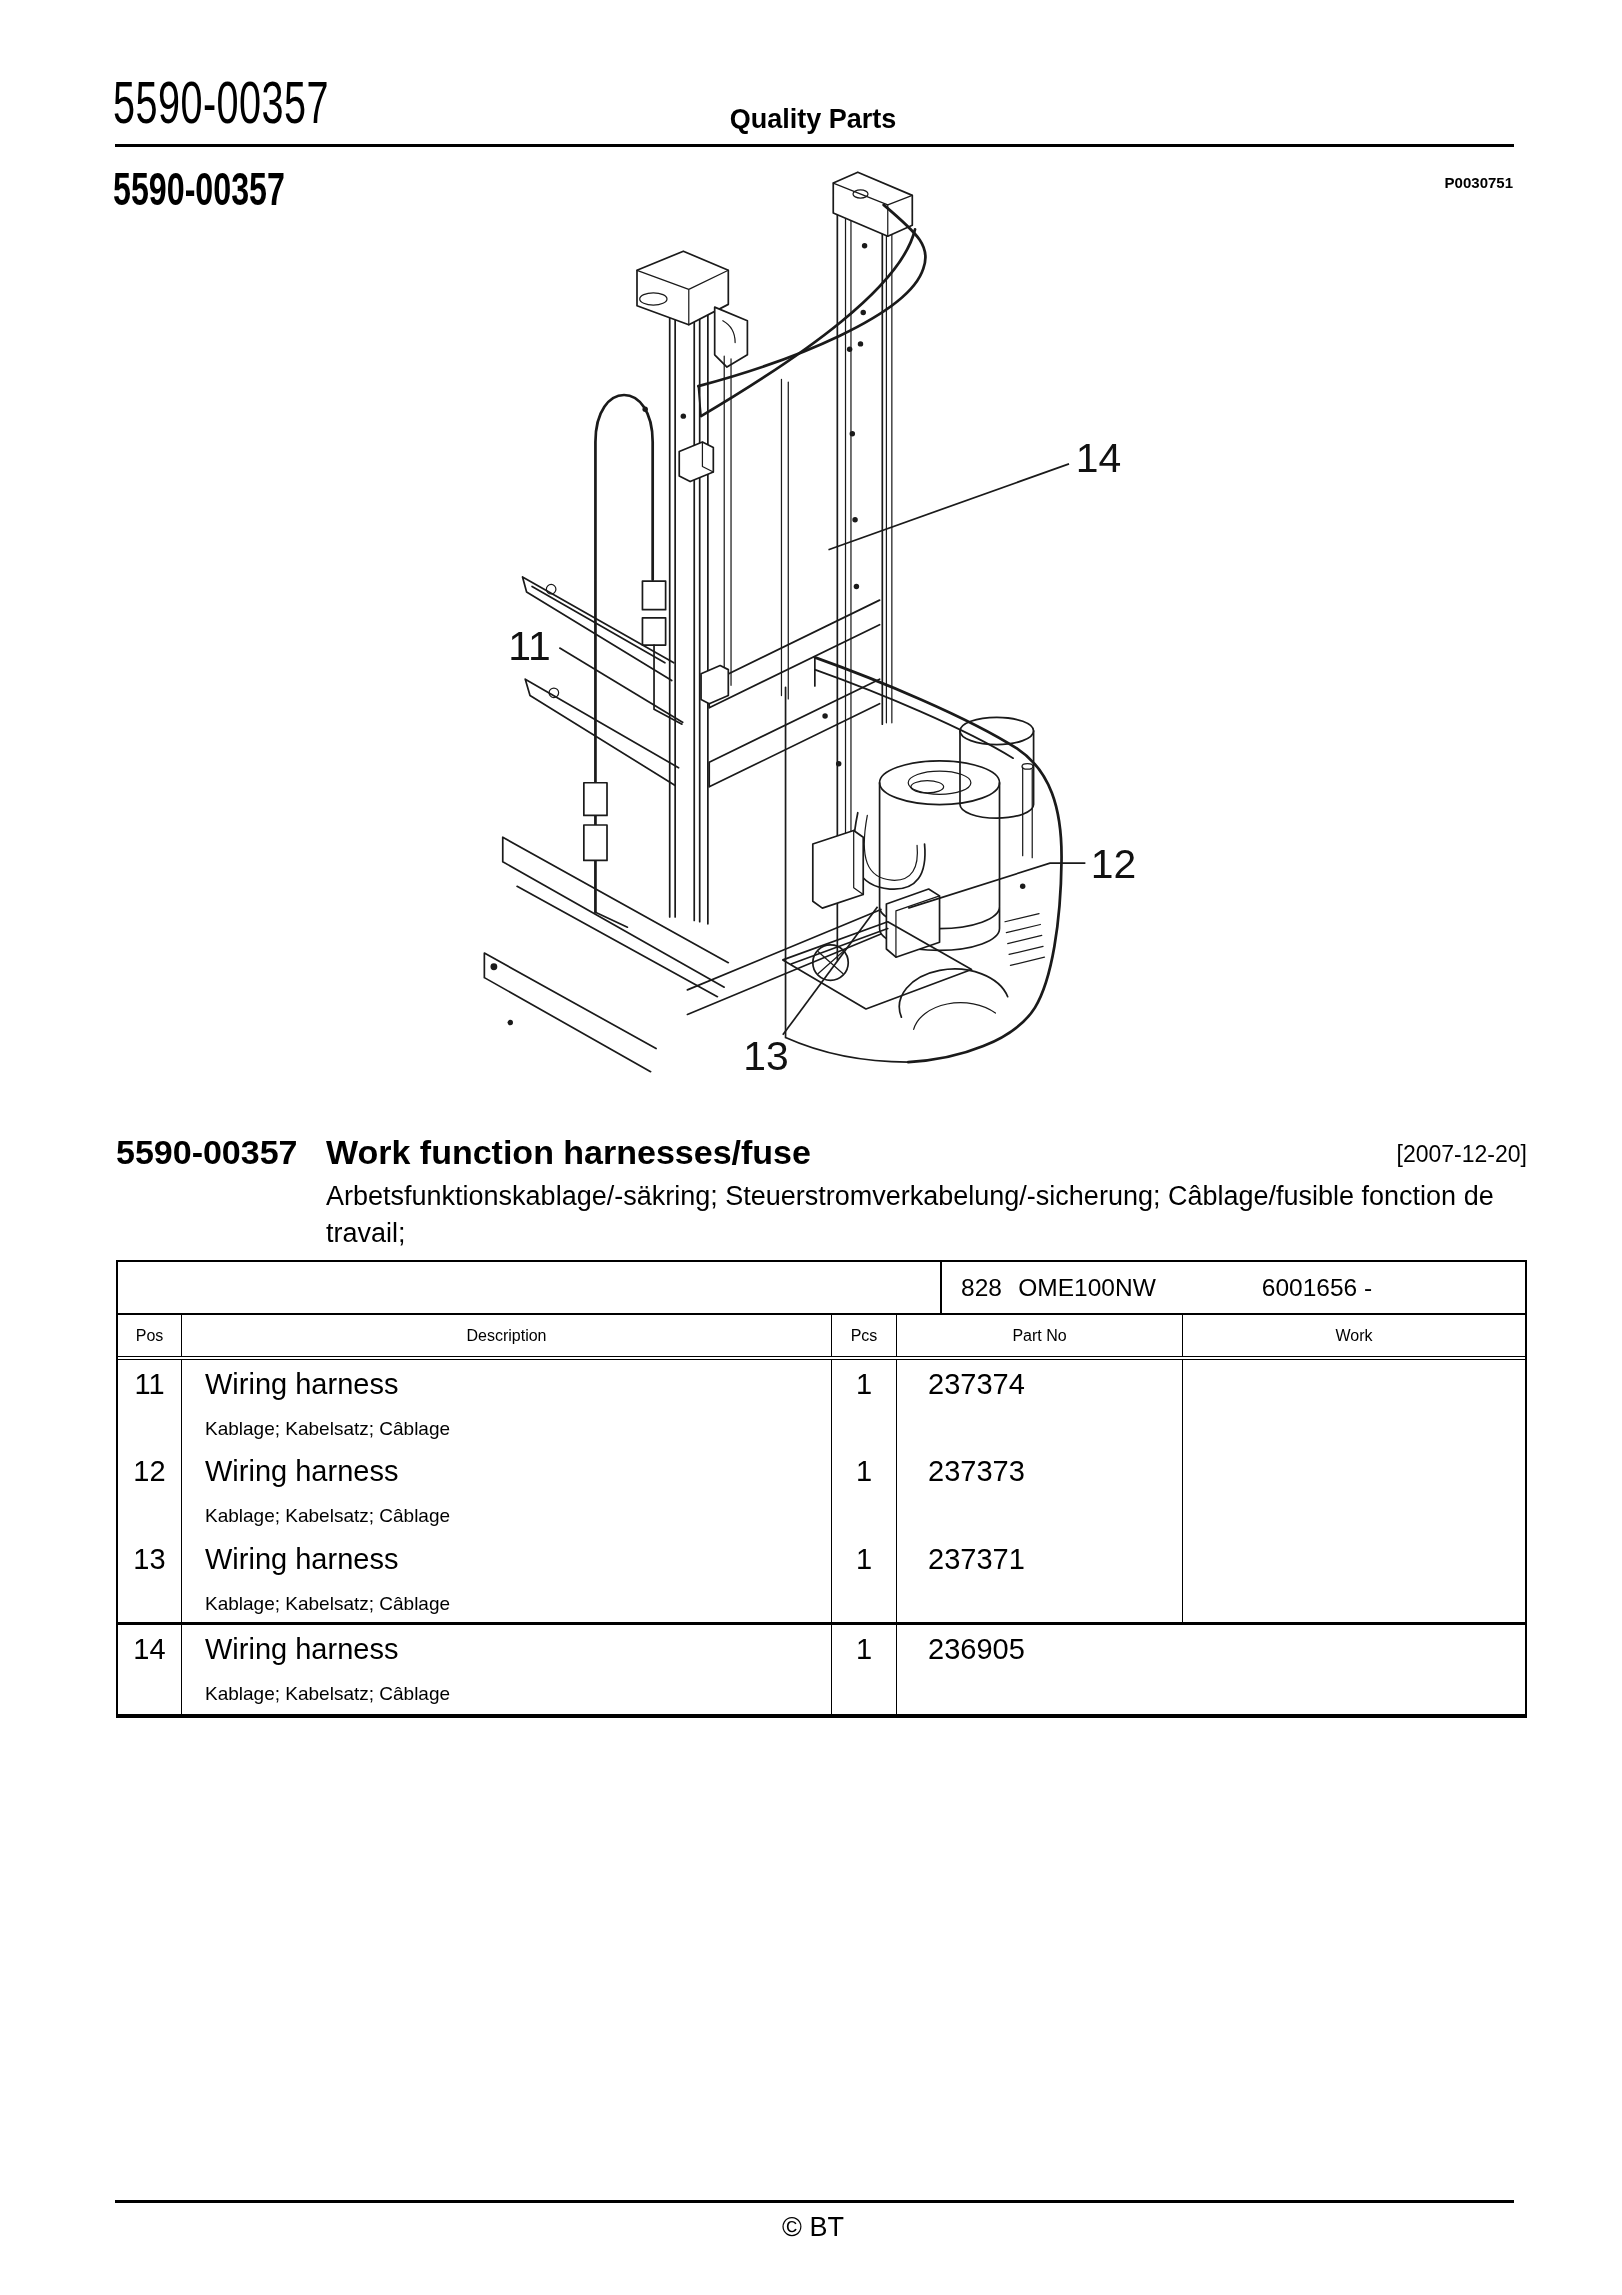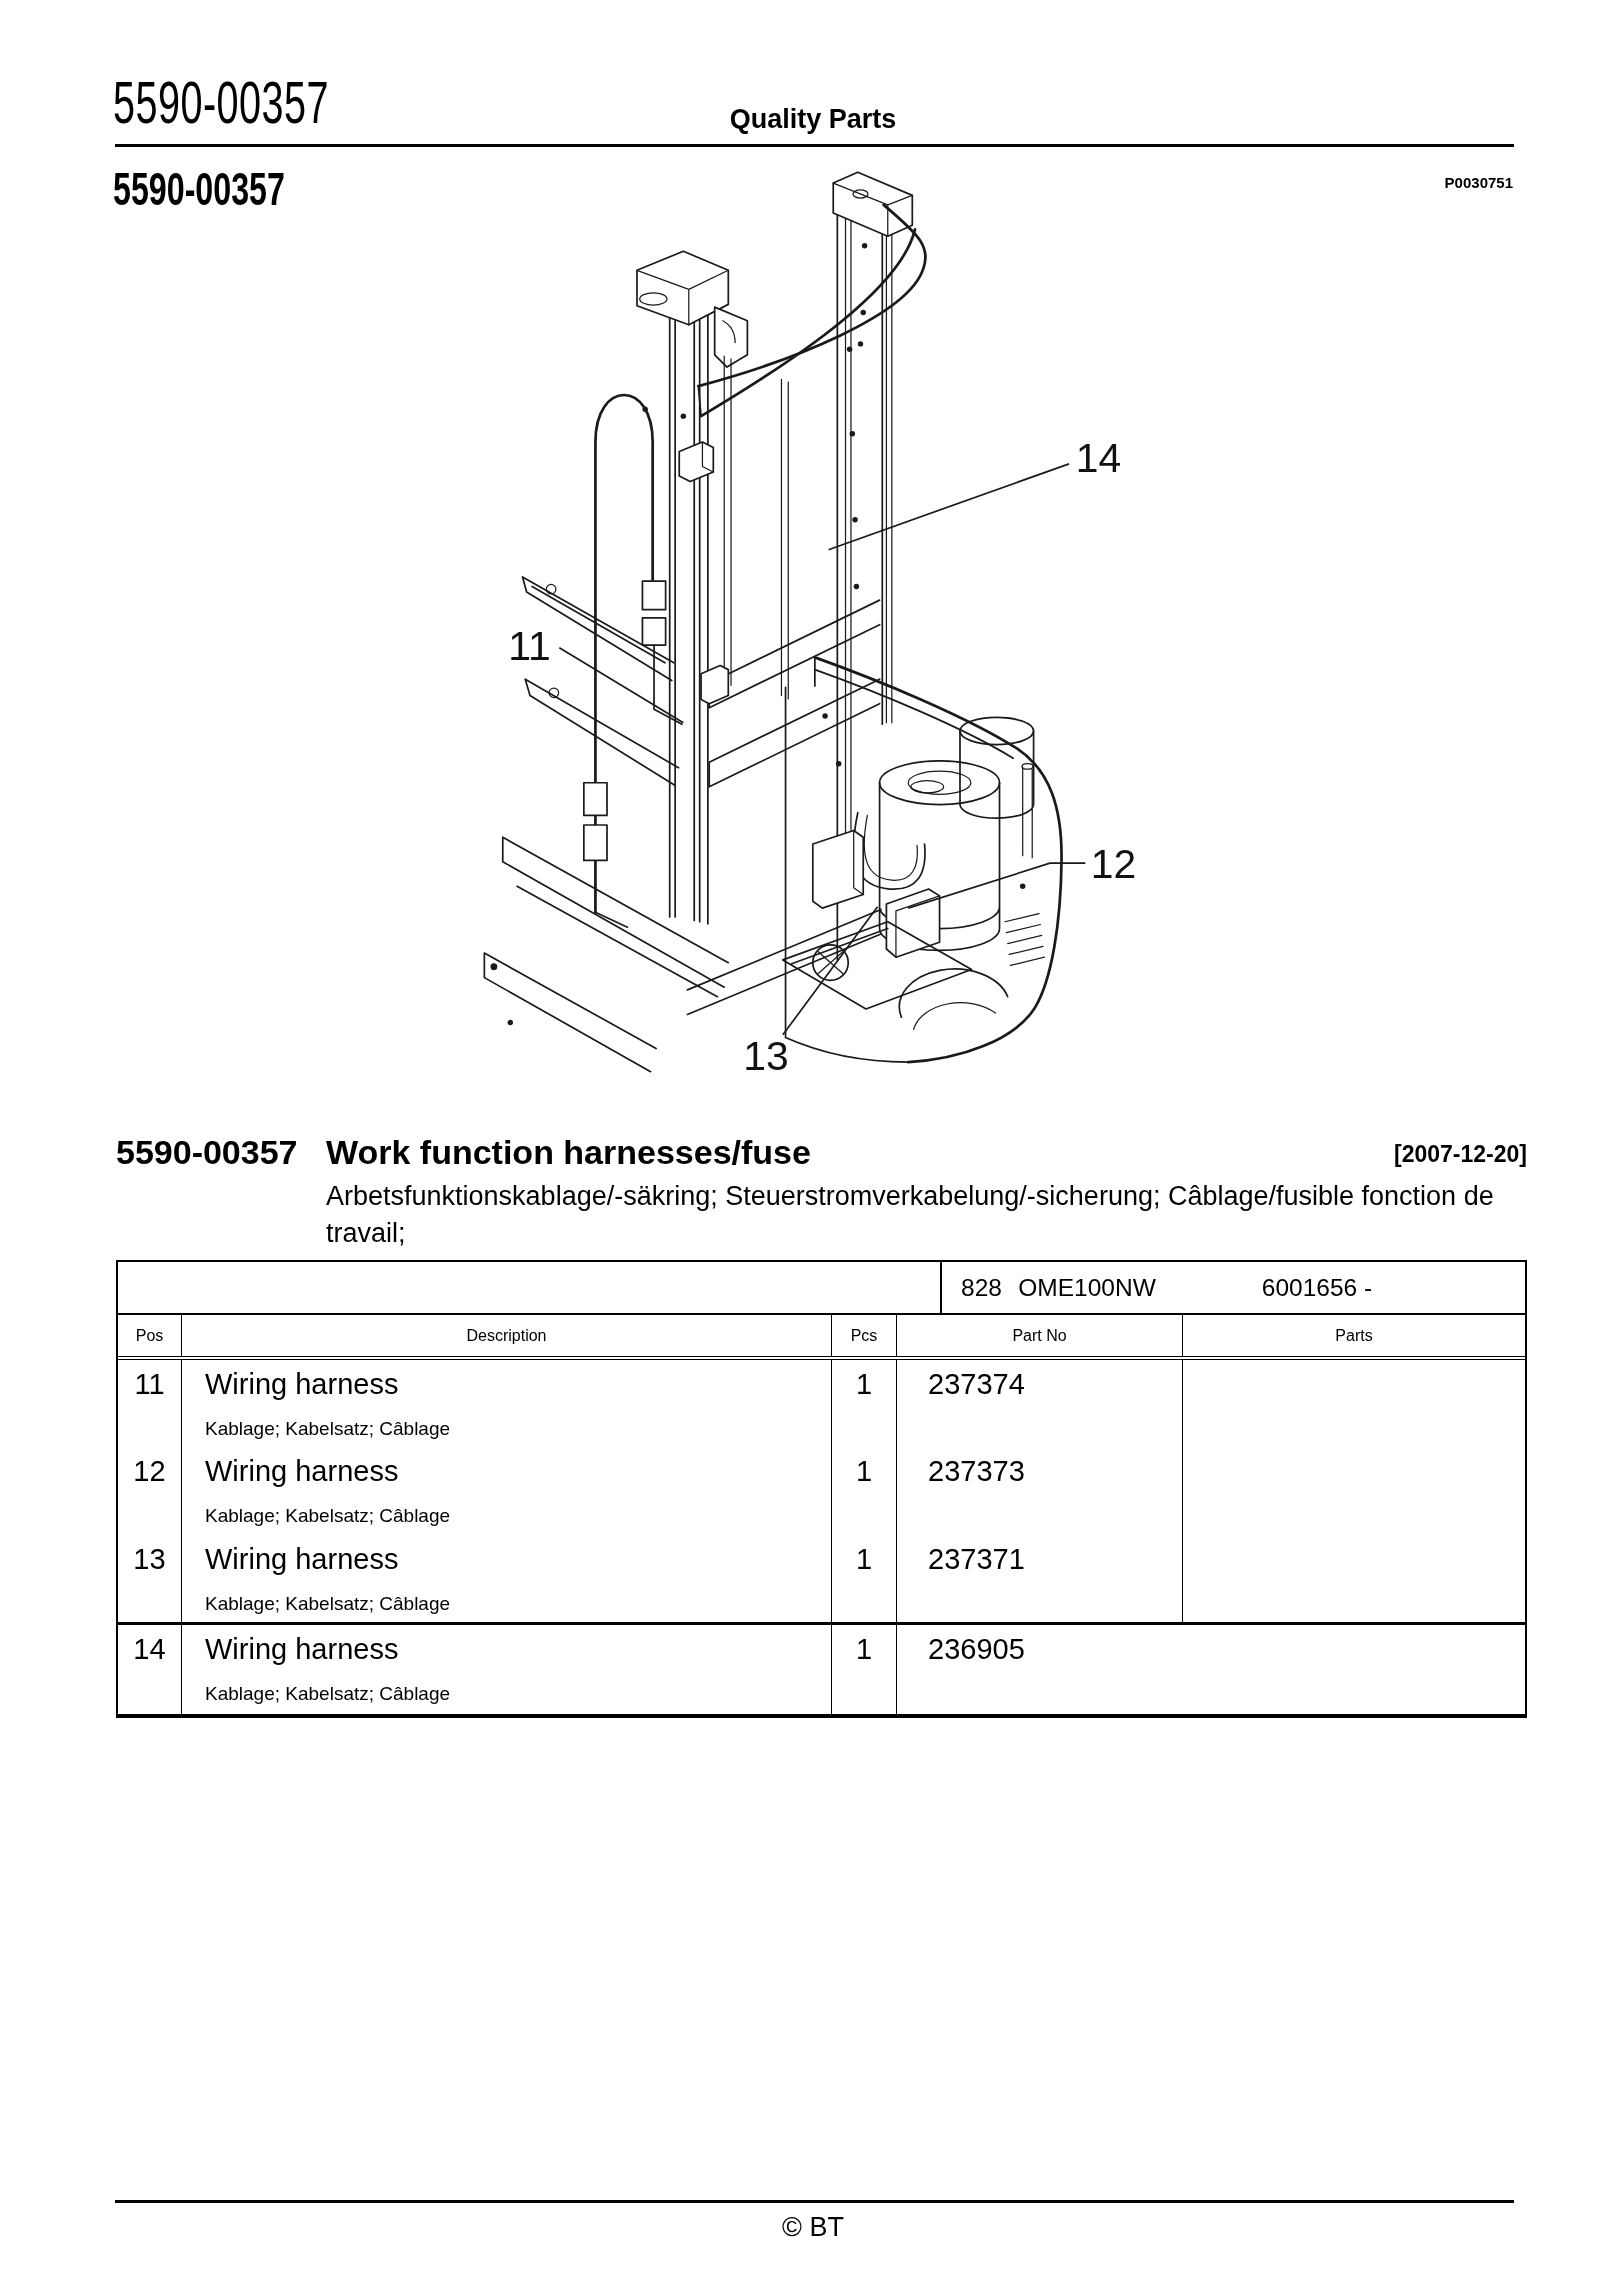--- a/index.html
+++ b/index.html
@@ -19,21 +19,21 @@
   .ln{fill:none;stroke:#1a1a1a;stroke-width:2.5;stroke-linecap:round;stroke-linejoin:round;}
   .ln-thick{fill:none;stroke:#1a1a1a;stroke-width:4;stroke-linecap:round;stroke-linejoin:round;}
   .ln-thin{fill:none;stroke:#1a1a1a;stroke-width:1.8;stroke-linecap:round;stroke-linejoin:round;}
   .white{fill:#ffffff;stroke:#1a1a1a;stroke-width:2.5;stroke-linejoin:round;}
   .dot{fill:#1a1a1a;stroke:none;}
   .callout-text{font-family:"Liberation Sans","DejaVu Sans",sans-serif;font-size:60px;fill:#111;}
   .leader{fill:none;stroke:#1a1a1a;stroke-width:2.5;}
   
   .sec-code{position:absolute;left:116px;top:1133px;font-size:34px;font-weight:700;}
   .sec-title{position:absolute;left:326px;top:1133px;font-size:34px;font-weight:700;}
-  .sec-date{position:absolute;right:95px;top:1141px;font-size:23px;font-weight:700;}
+  .sec-date{position:absolute;right:95px;top:1141px;font-size:23px;font-weight:400;}
   .sec-sub{position:absolute;left:326px;top:1178px;font-size:27px;line-height:37px;}
   
   .parts-table{position:absolute;left:116px;top:1260px;width:1411px;
                border:2.7px solid #000;border-bottom:4.1px solid #000;box-sizing:border-box;}
   .band{display:flex;height:53px;border-bottom:2.7px solid #000;box-sizing:border-box;}
   .band-left{width:824px;border-right:2px solid #000;box-sizing:border-box;}
   .band-right{flex:1;display:flex;align-items:center;font-size:24.5px;padding-left:19px;}
   .b-model{margin-left:16.4px;}
   .b-serial{margin-left:106px;}
   .grid-row{display:grid;grid-template-columns:64px 650px 65px 286px 1fr;box-sizing:border-box;}
@@ -182,21 +182,21 @@
         <span class="b-model">OME100NW</span>
         <span class="b-serial">6001656 -</span>
       </div>
     </div>
 
     <div class="grid-row header-row">
       <div class="cell">Pos</div>
       <div class="cell">Description</div>
       <div class="cell">Pcs</div>
       <div class="cell">Part No</div>
-      <div class="cell">Parts</div>
+      <div class="cell">Work</div>
     </div>
 
     <div class="grid-row body-row">
       <div class="cell c-pos">11</div>
       <div class="cell c-desc">
         <div class="row-main">Wiring harness</div>
         <div class="row-sub">Kablage; Kabelsatz; Câblage</div>
       </div>
       <div class="cell c-pcs">1</div>
       <div class="cell c-part">237374</div>

